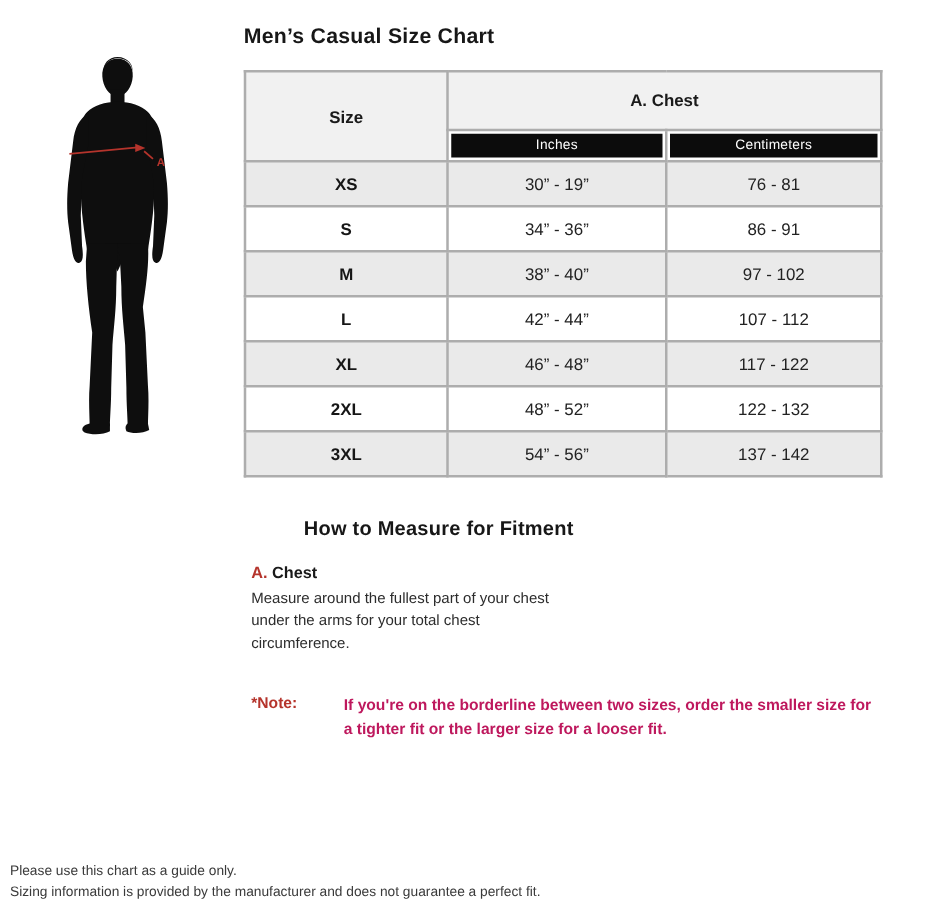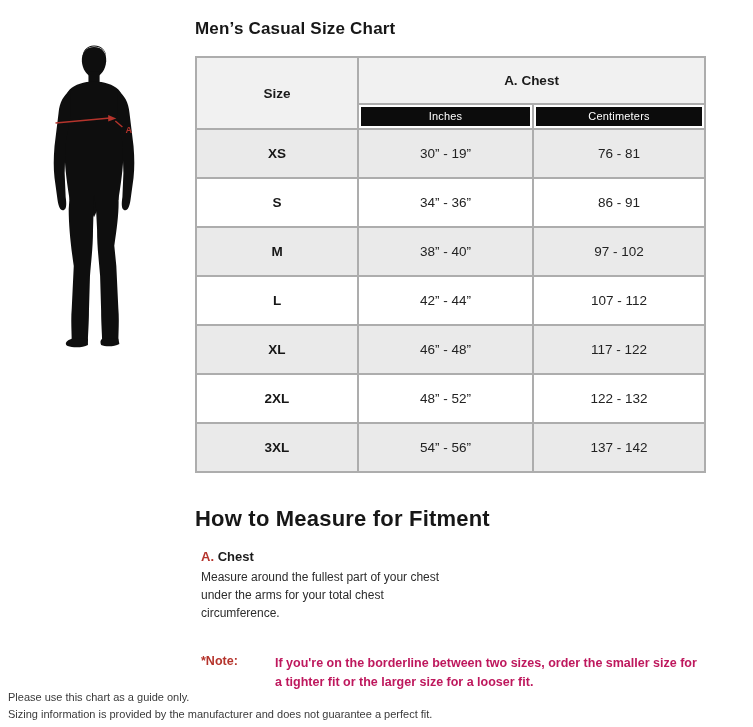--- a/index.html
+++ b/index.html
@@ -68,35 +68,36 @@
   }
   .unit-bar {
     background: #0c0c0c;
     color: #ffffff;
     font-size: 11px;
     font-weight: normal;
     padding: 3px 0 4px 0;
     letter-spacing: 0.2px;
   }
   .size-table tbody td {
-    height: 49px;
+    height: 36px;
     font-size: 13.5px;
     color: #222222;
     background: #ffffff;
   }
   .size-table tbody tr:nth-child(odd) td { background: #eaeaea; }
   .size-table tbody td.size-col { font-weight: bold; color: #161616; }
 
   
   .measure-heading {
-    font-size: 22px;
+    font-size: 16px;
     font-weight: bold;
     color: #171717;
     margin-top: 33px;
     letter-spacing: 0.2px;
+    margin-left: 48px;
   }
   .measure-item { margin-top: 17px; padding-left: 6px; }
   .measure-label { font-size: 13px; font-weight: bold; color: #1a1a1a; }
   .measure-letter { color: #b5342c; }
   .measure-desc {
     margin-top: 4px;
     width: 242px;
     font-size: 12px;
     line-height: 1.5;
     color: #2c2c2c;

